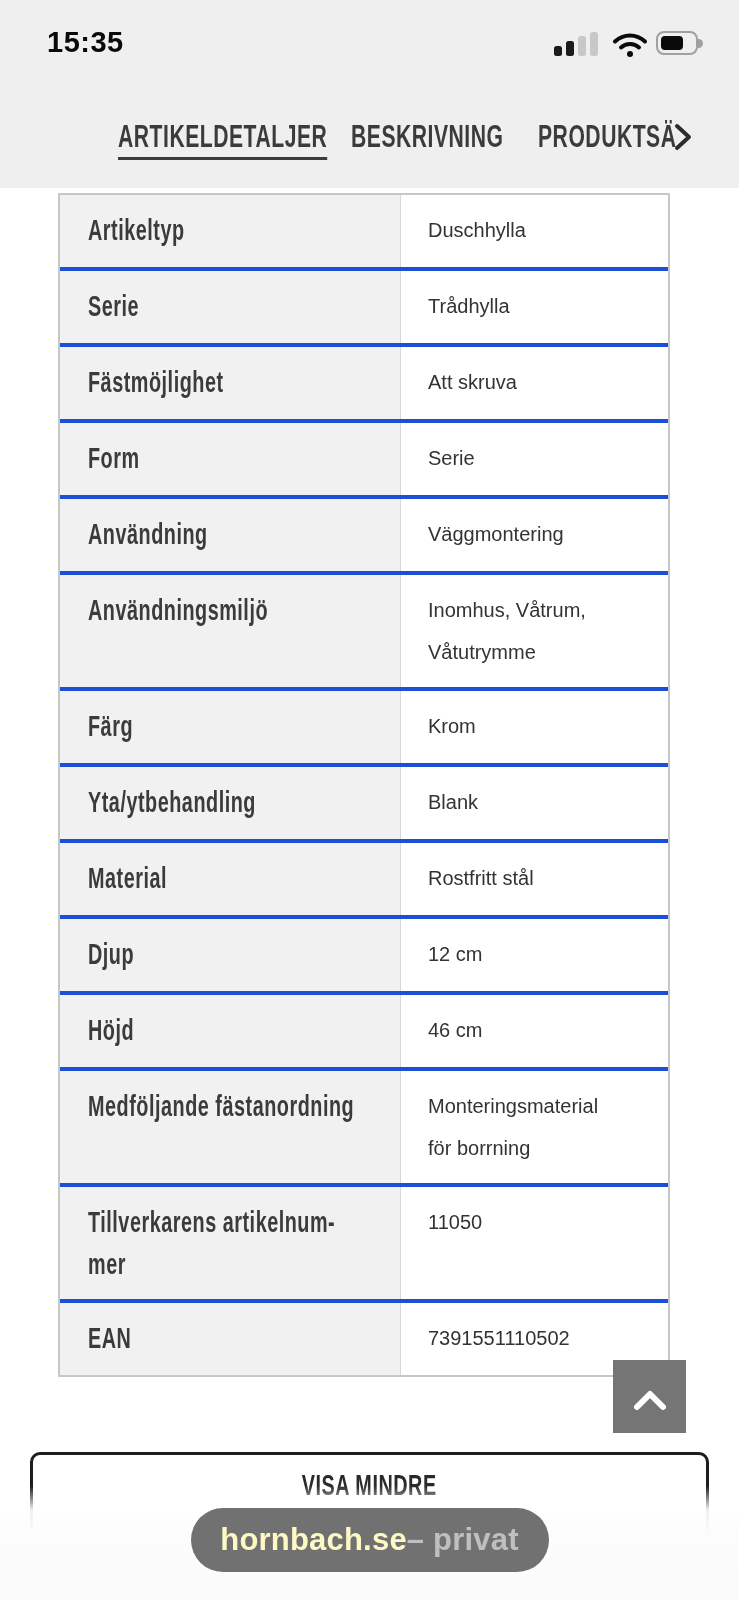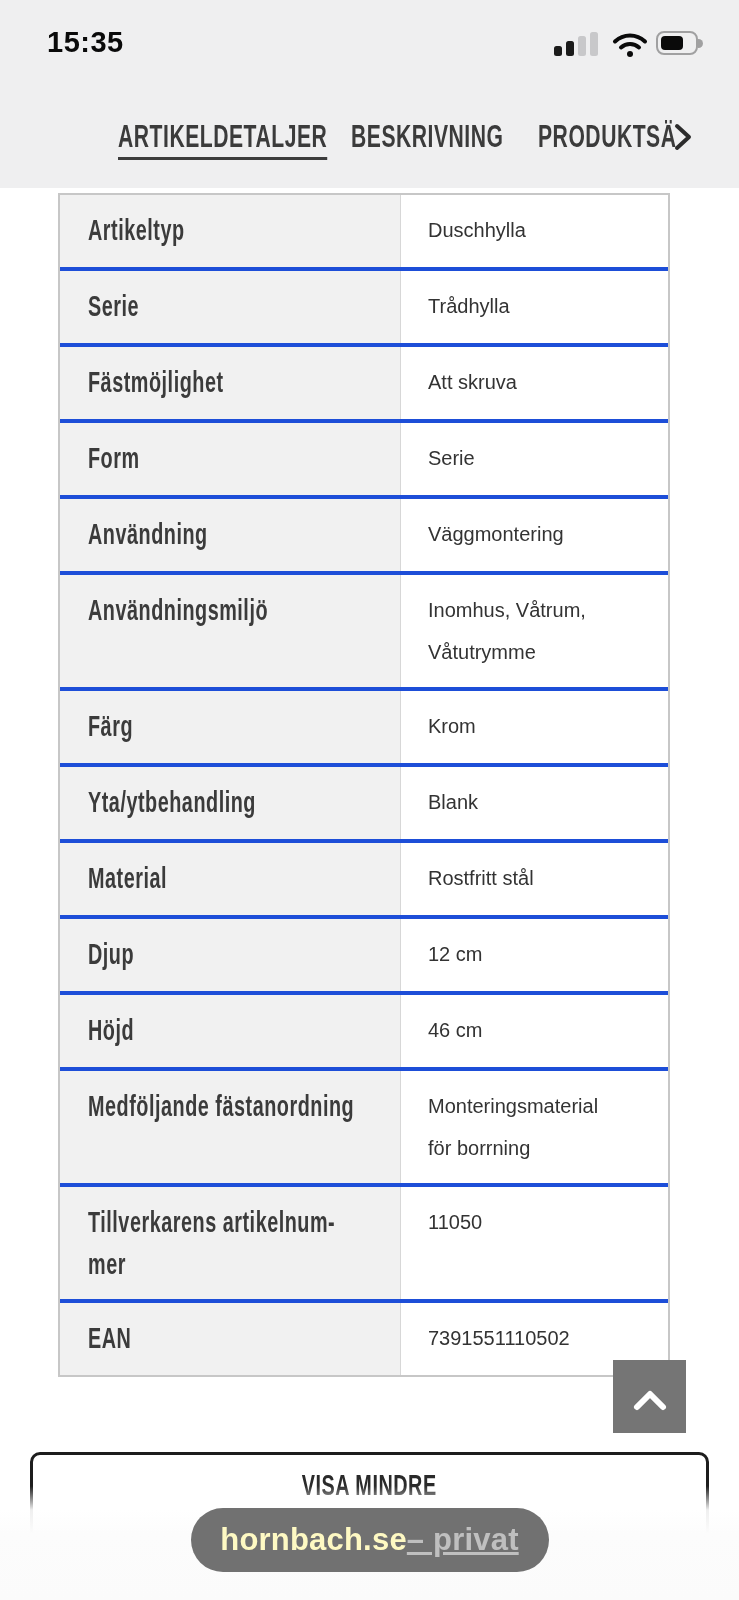--- a/index.html
+++ b/index.html
@@ -51,21 +51,21 @@
     text-align:center;cursor:pointer;}
   .show-less .cond{transform-origin:center top;font-size:30px;line-height:34px;margin-top:13px;color:#2a2a2a;}
   
   .bottom-overlay{position:absolute;left:0;top:1486px;width:739px;height:114px;z-index:6;
     background:linear-gradient(to bottom,rgba(255,255,255,0) 0px,rgba(255,255,255,.93) 24px,#fcfcfc 48px,#fbfbfb 100%);}
   .url-pill{position:absolute;left:50%;transform:translateX(-50%);top:22px;
     width:358px;height:64px;border-radius:32px;background:#717171;
     display:flex;align-items:center;justify-content:center;cursor:pointer;
     font-size:31px;letter-spacing:.2px;}
   .url-pill .domain{color:#fef9c3;font-weight:700;}
-  .url-pill .mode{color:rgba(255,255,255,.55);font-weight:700;text-decoration:underline;}
+  .url-pill .mode{color:rgba(255,255,255,.55);font-weight:700;}
 </style>
 </head>
 <body>
 
 <div class="screen">
 
   <div class="header">
     <div class="time">15:35</div>
 
     <div class="signal">

